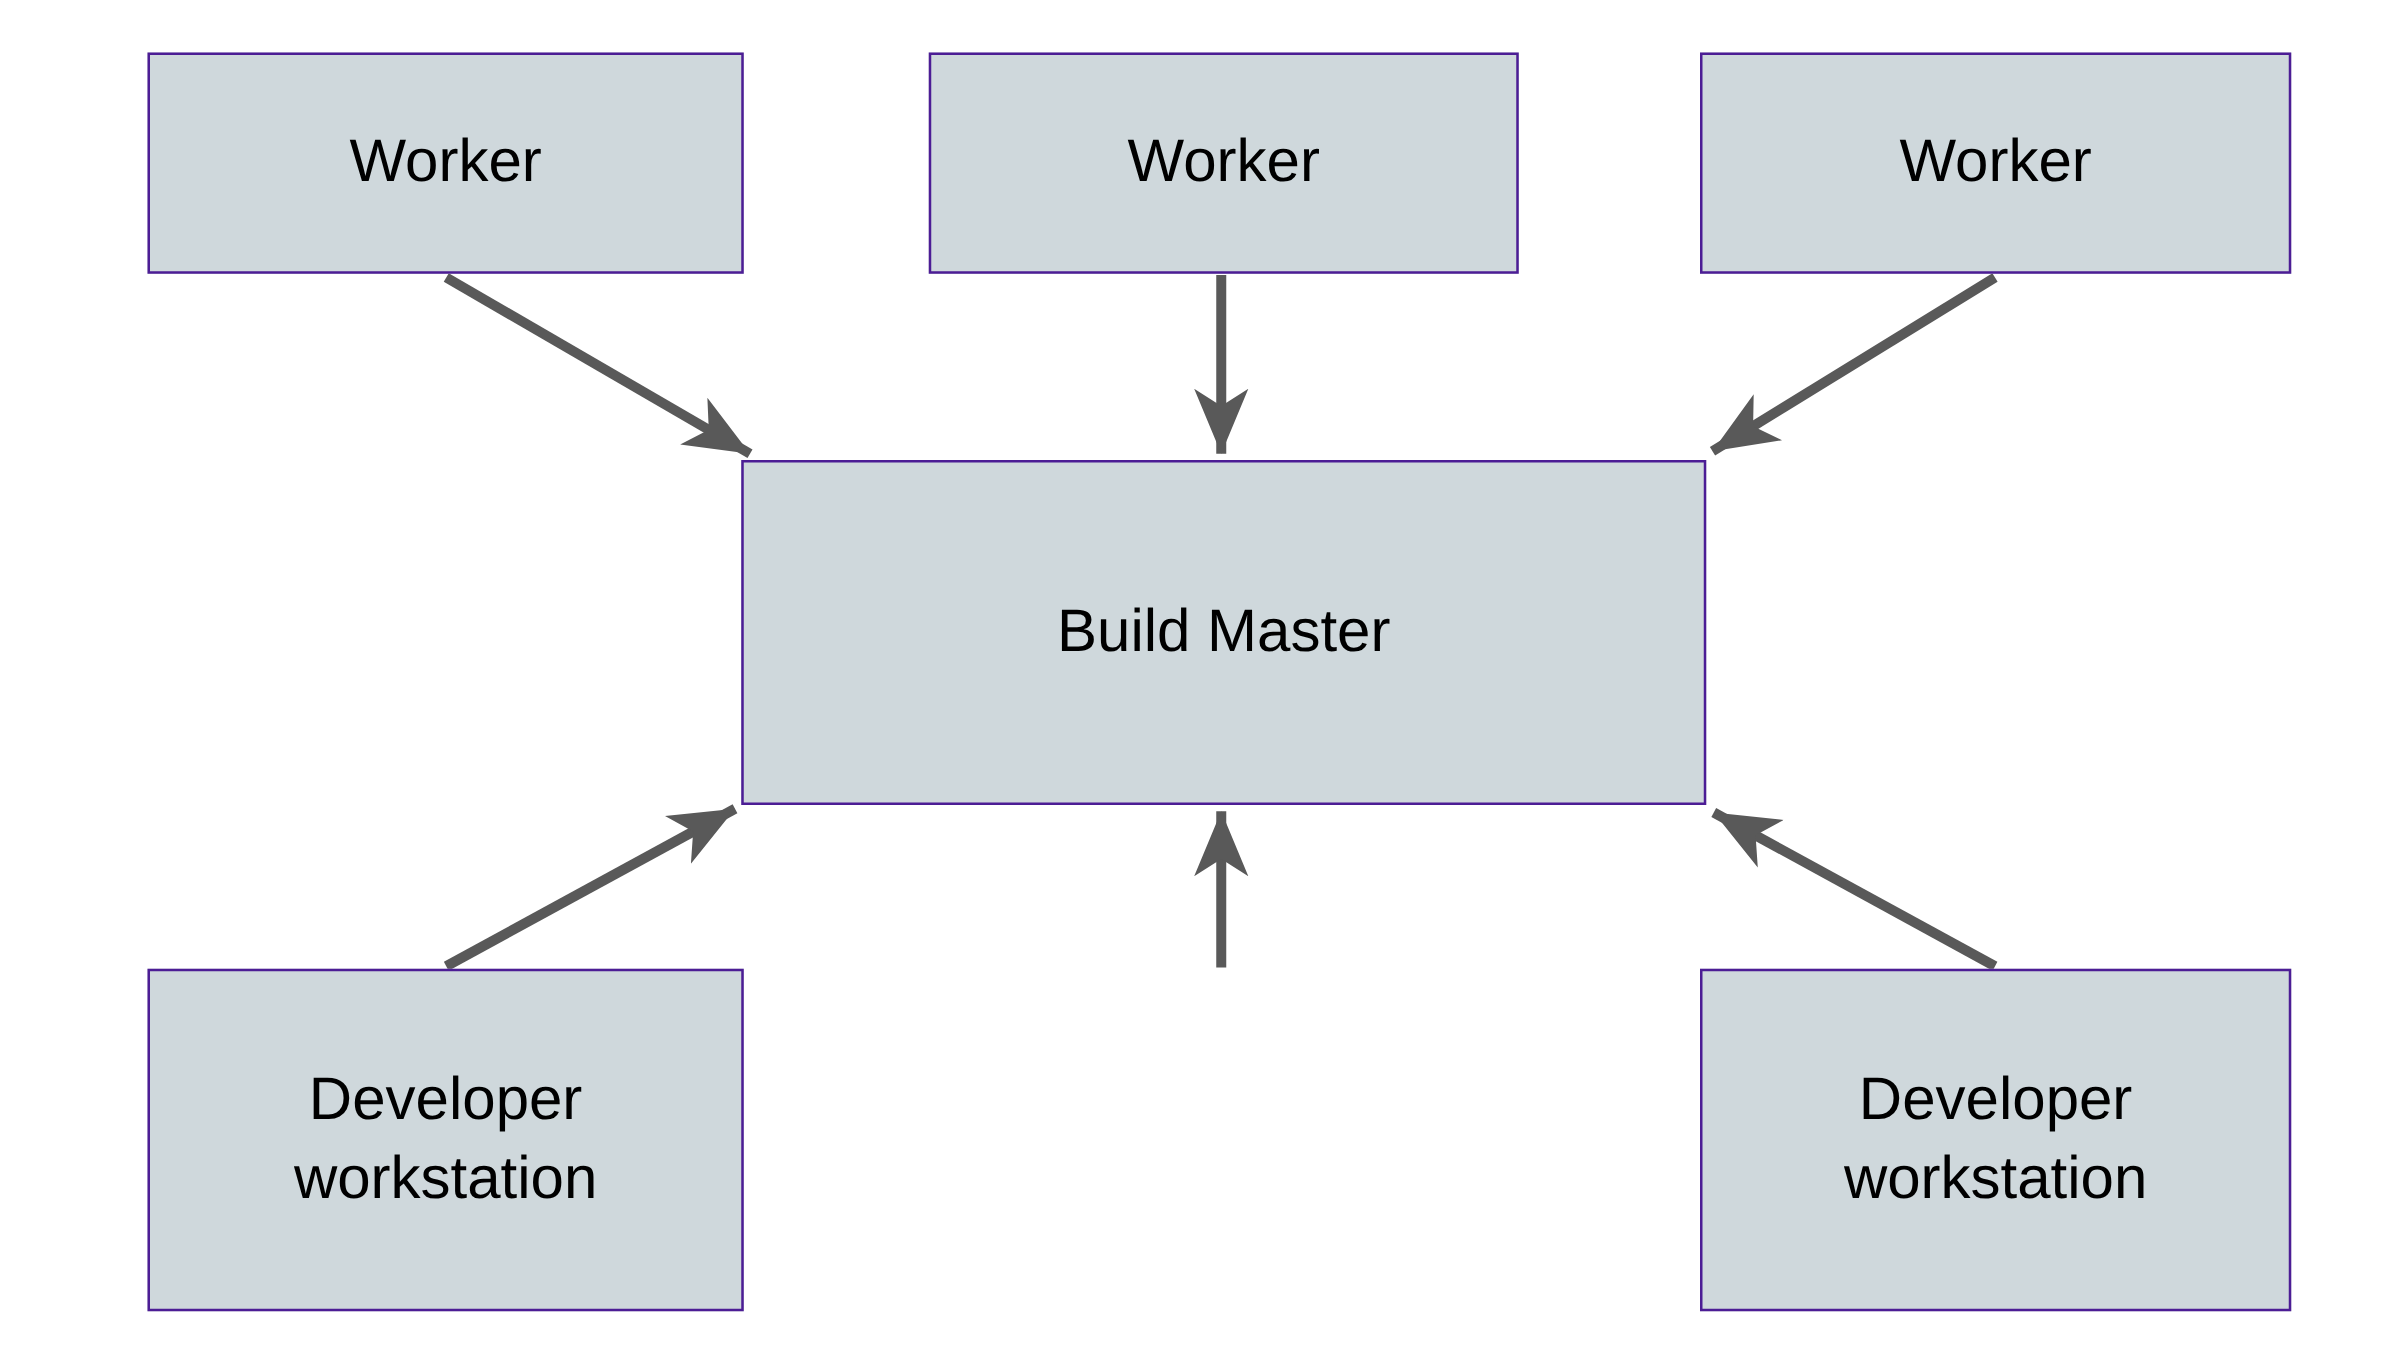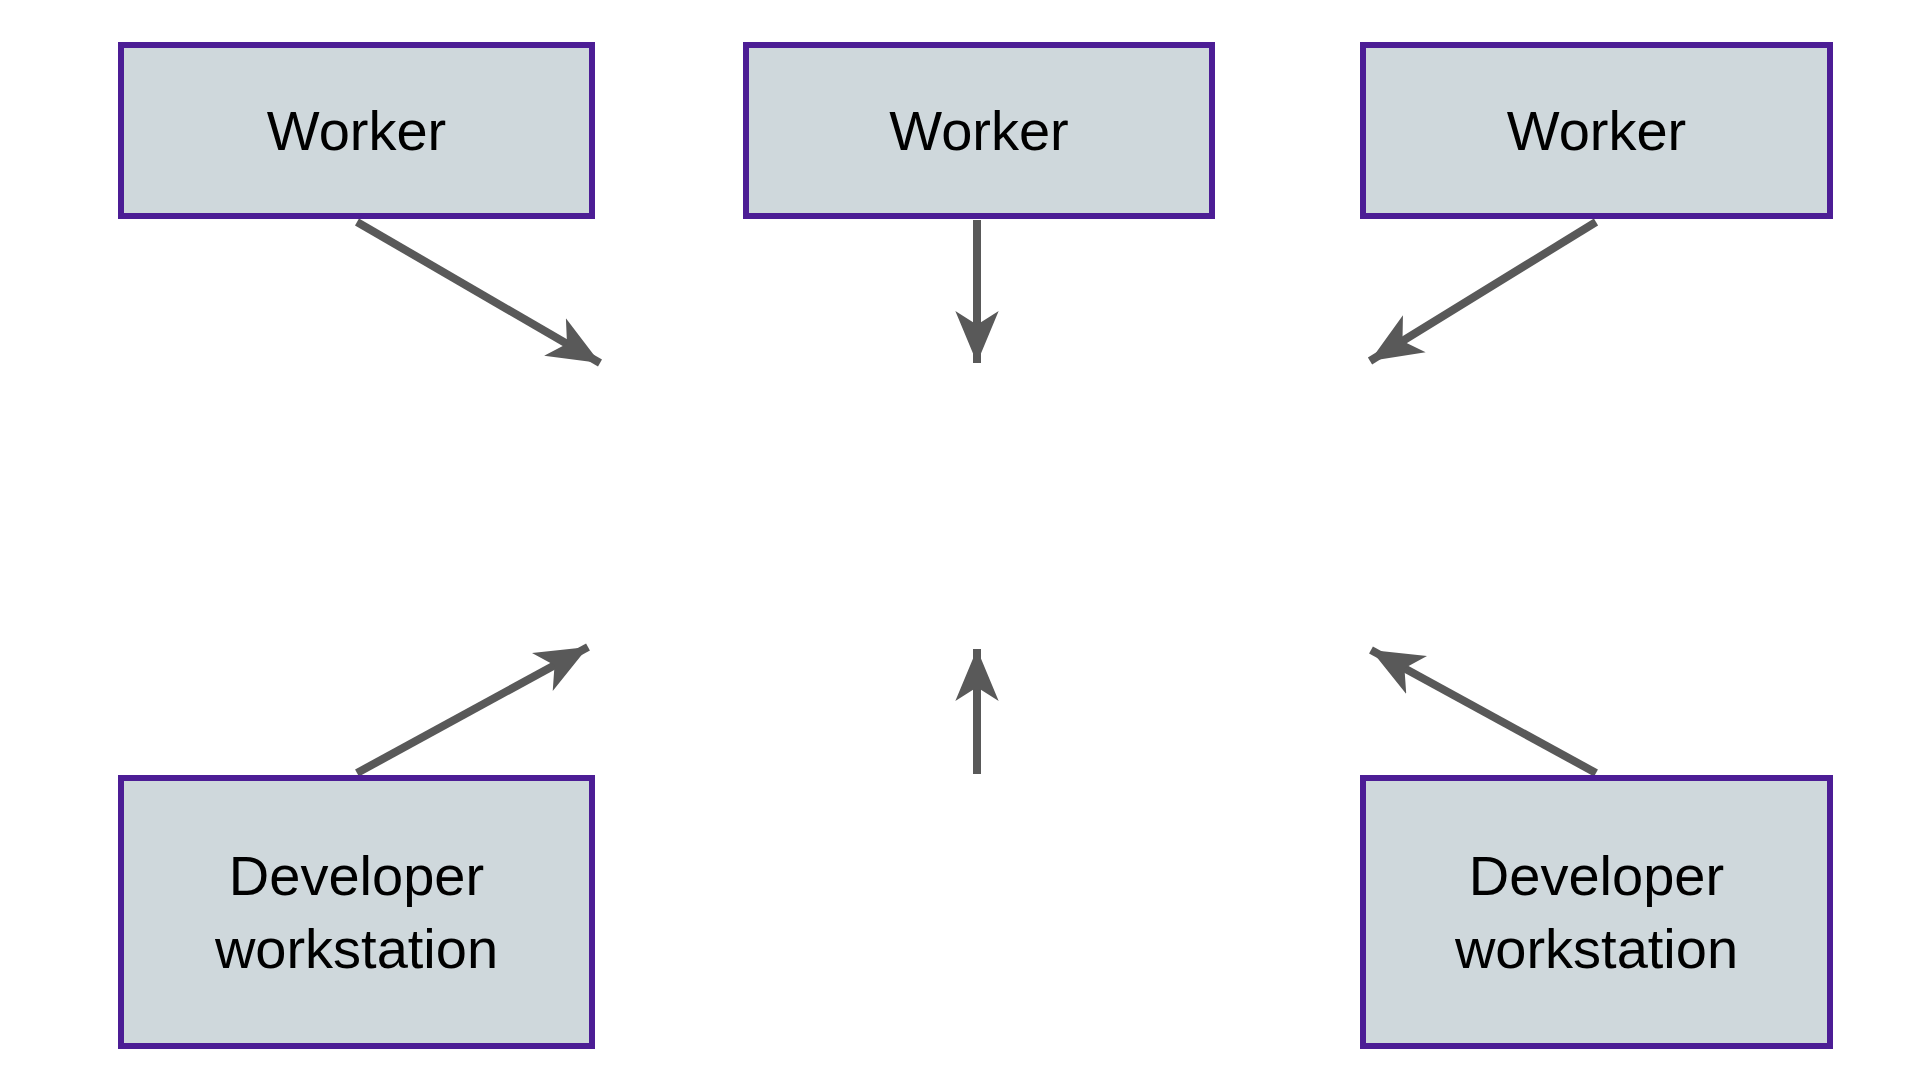--- a/index.html
+++ b/index.html
@@ -20,27 +20,27 @@
     position: absolute;
     left: 0;
     top: 0;
     width: 1910px;
     height: 1090px;
     pointer-events: none;
   }
   .node {
     position: absolute;
     background: #cfd8dc;
-    border: 6px solid #4c1d95;
+    border: 2px solid #4c1d95;
     display: flex;
     align-items: center;
     justify-content: center;
     text-align: center;
     color: #000000;
-    font-size: 56px;
+    font-size: 48px;
     line-height: 1.31;
   }
   .node-label { padding: 0 8px; }
   
   .n-worker-left    { left: 118px;  top: 42px;  width: 477px; height: 177px; }
   .n-worker-center  { left: 743px;  top: 42px;  width: 472px; height: 177px; }
   .n-worker-right   { left: 1360px; top: 42px;  width: 473px; height: 177px; }
   .n-build-master   { left: 593px;  top: 368px; width: 772px; height: 276px; }
   .n-dev-left       { left: 118px;  top: 775px; width: 477px; height: 274px; }
   .n-ci-server      { left: 743px;  top: 775px; width: 472px; height: 274px; }
@@ -71,20 +71,23 @@
   </div>
 
   <div class="node n-worker-center">
     <span class="node-label">Worker</span>
   </div>
 
   <div class="node n-worker-right">
     <span class="node-label">Worker</span>
   </div>
 
+  <div class="node n-build-master">
+    <span class="node-label">Build Master</span>
+  </div>
 
   <div class="node n-dev-left">
     <span class="node-label">Developer workstation</span>
   </div>
 
 
   <div class="node n-dev-right">
     <span class="node-label">Developer workstation</span>
   </div>
 

